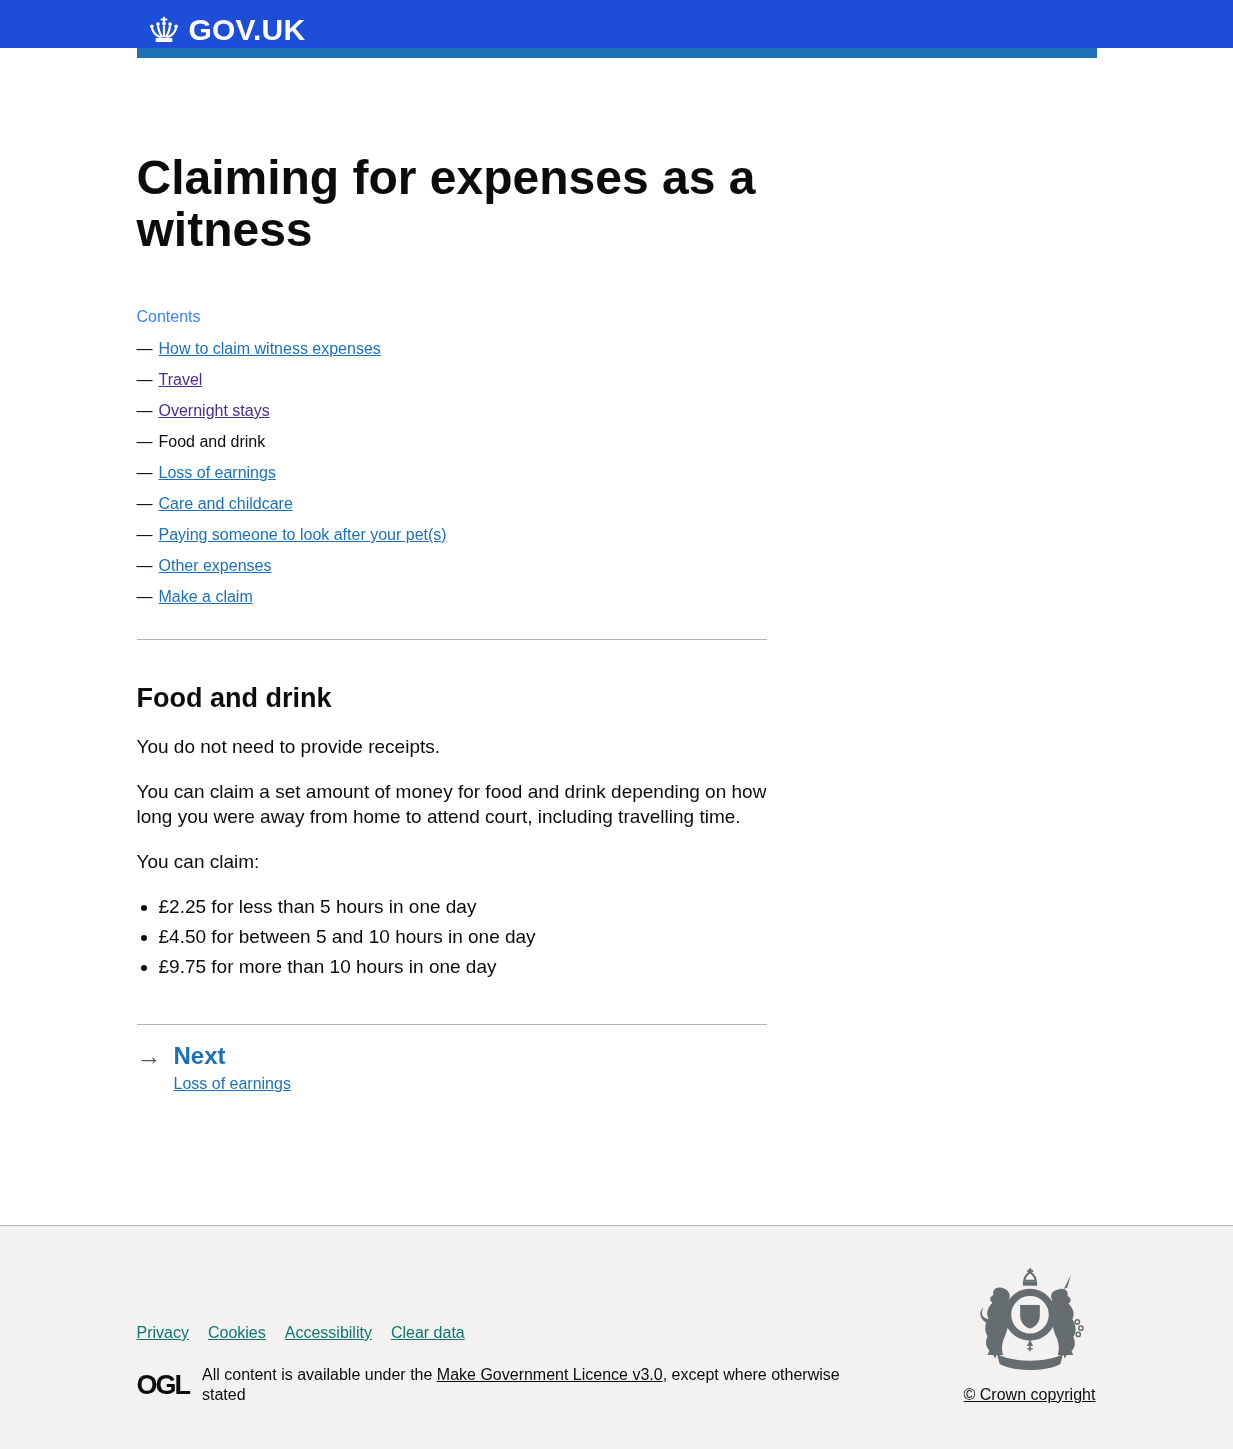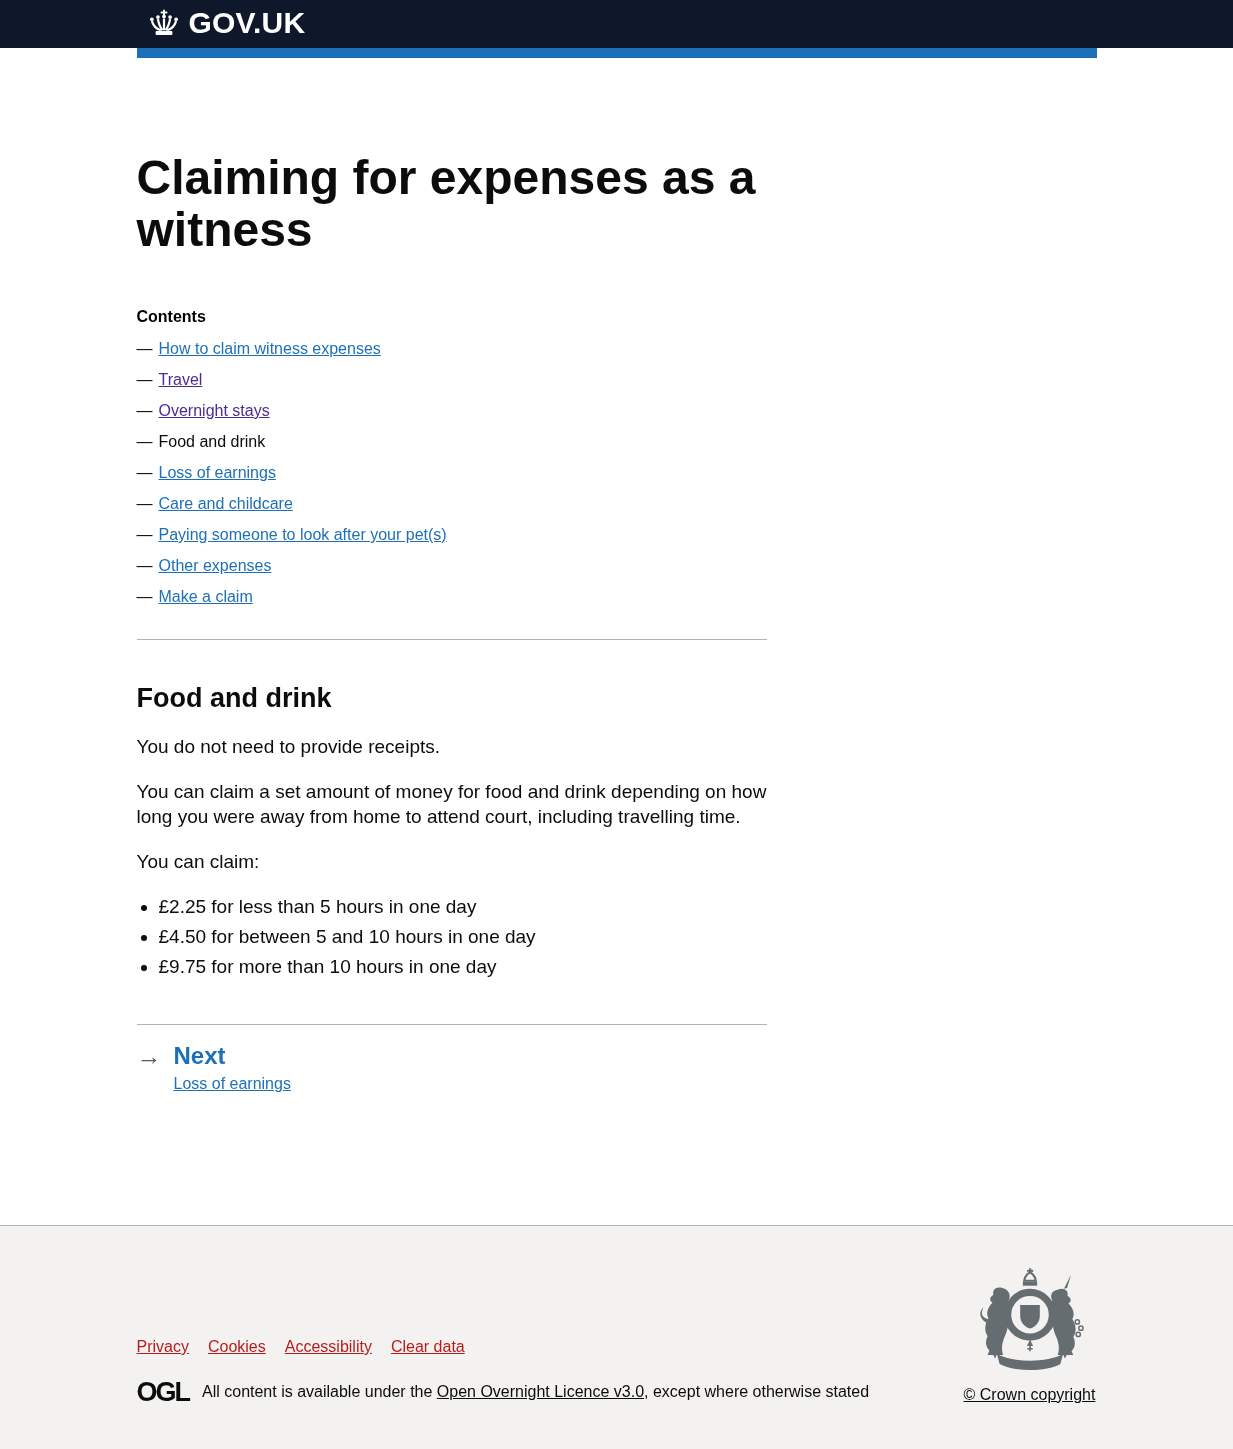--- a/index.html
+++ b/index.html
@@ -9,24 +9,24 @@
     color: #0b0c0c;
     background: #ffffff;
     min-height: 1449px;
     display: flex;
     flex-direction: column;
   }
   a { cursor: pointer; }
 
   
   .govuk-header {
-    background: #0f172a;
+    background: #1d4ed8;
     height: 48px;
     display: flex;
-    align-items: center;
+    align-items: flex-end;
     padding-left: 20px;
   }
   .container {
     width: 960px;
     margin: 0 auto;
   }
   .header-logo {
     display: inline-flex;
     align-items: center;
     gap: 8px;
@@ -61,22 +61,21 @@
     max-width: 640px;
   }
 
   .contents-block {
     margin-top: 48px;
     font-size: 16px;
     line-height: 25px;
   }
   .contents-label {
     margin: 0 0 7px 0;
-    color: #000000;
-    font-weight: bold;
+    color: #3b82f6;
   }
   ul.contents-list {
     list-style: none;
     margin: 0;
     padding: 0;
   }
   ul.contents-list li {
     display: flex;
     margin-bottom: 6px;
   }
@@ -160,21 +159,21 @@
     justify-content: space-between;
     align-items: flex-end;
   }
   .footer-left { max-width: 740px; }
   .footer-nav {
     display: flex;
     gap: 19px;
     margin-bottom: 23px;
   }
   .footer-nav a {
-    color: #b91c1c;
+    color: #0f766e;
     font-size: 16px;
     line-height: 19px;
     text-decoration: underline;
   }
   .licence-row {
     display: flex;
     align-items: center;
     gap: 13px;
   }
   .ogl-mark {
@@ -315,21 +314,21 @@
     <div class="footer-left">
       <nav class="footer-nav">
         <a>Privacy</a>
         <a>Cookies</a>
         <a>Accessibility</a>
         <a>Clear data</a>
       </nav>
       <div class="licence-row">
         <span class="ogl-mark">OGL</span>
         <span class="licence-text">
-          <span>All content is available under the </span><a>Open Overnight Licence v3.0</a><span>, except where otherwise stated</span>
+          <span>All content is available under the </span><a>Make Government Licence v3.0</a><span>, except where otherwise stated</span>
         </span>
       </div>
     </div>
     <div class="footer-right">
       <span>
         <svg viewBox="0 0 150 118" width="134" height="106" aria-hidden="true">
           <g fill="#666d70">
 
             <rect x="74" y="0" width="2.4" height="6"></rect>
             <rect x="71.8" y="1.8" width="6.8" height="2.2"></rect>

